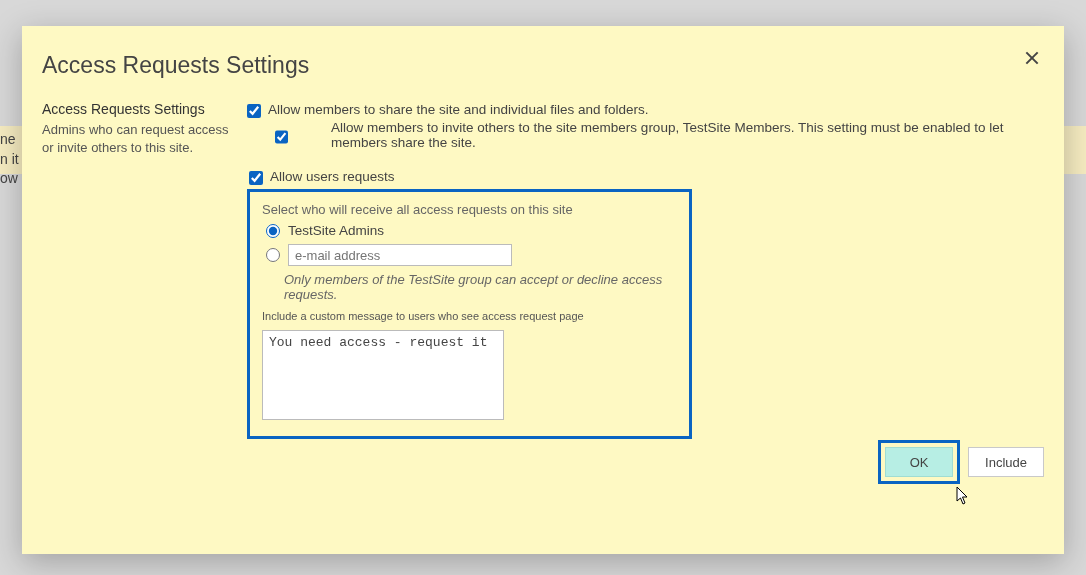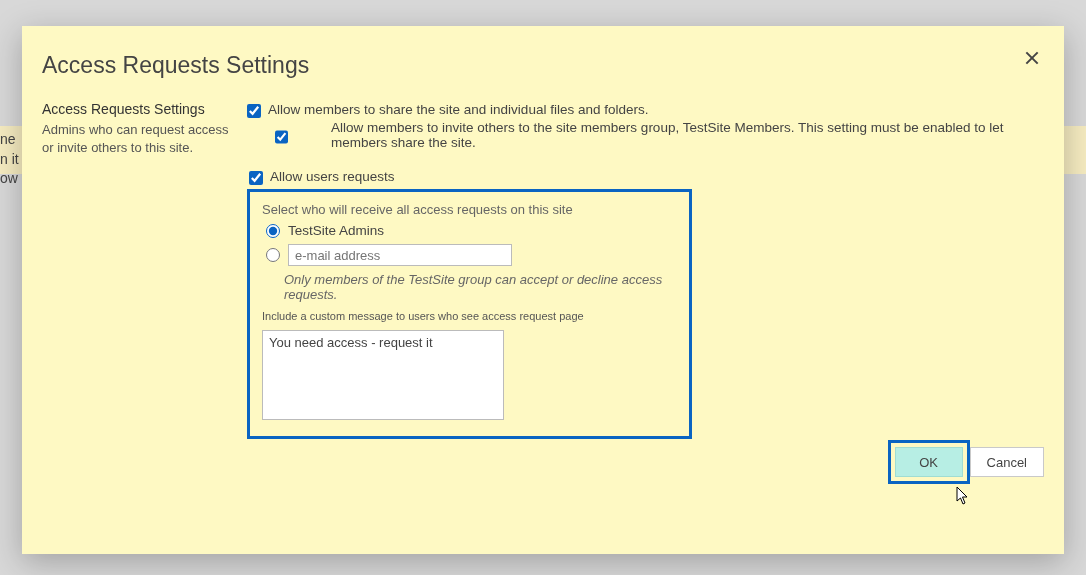--- a/index.html
+++ b/index.html
@@ -136,32 +136,32 @@
     }
     .textarea-label {
       font-size: 11px;
       color: #555;
       margin: 2px 0 8px 0;
     }
     .msg-textarea {
       width: 242px;
       height: 90px;
       border: 1px solid #bbb;
-      font-family: Liberation Sans, sans-serif;
+      font-family: Liberation Mono, monospace;
       font-size: 13px;
       color: #444;
       padding: 4px 6px;
       resize: none;
     }
     .footer {
       position:absolute;
       right: 20px;
       bottom: 70px;
       display:flex;
-      gap: 0;
+      gap: 8px;
       align-items:center;
     }
     .ok-wrap {
       border: 3px solid #0a64c2;
       padding: 4px;
     }
     .btn {
       min-width: 68px;
       height: 30px;
       border: 1px solid #c9c9c9;
@@ -238,20 +238,20 @@
           <div class="textarea-label">Include a custom message to users who see access request page</div>
           <textarea class="msg-textarea" style="">You need access - request it</textarea>
         </div>
       </div>
     </div>
 
     <div class="footer">
       <div class="ok-wrap">
         <button class="btn btn-ok">OK</button>
       </div>
-      <button class="btn">Cancel</button>
+      <button class="btn">Include</button>
     </div>
 
     <svg class="cursor" viewBox="0 0 14 20">
       <path d="M1 1 L1 15 L4.5 12 L7 18 L9 17 L6.5 11 L11 11 Z" fill="#fff" stroke="#000" stroke-width="1"></path>
     </svg>
   </div>
 </div>
 
 </body></html>

